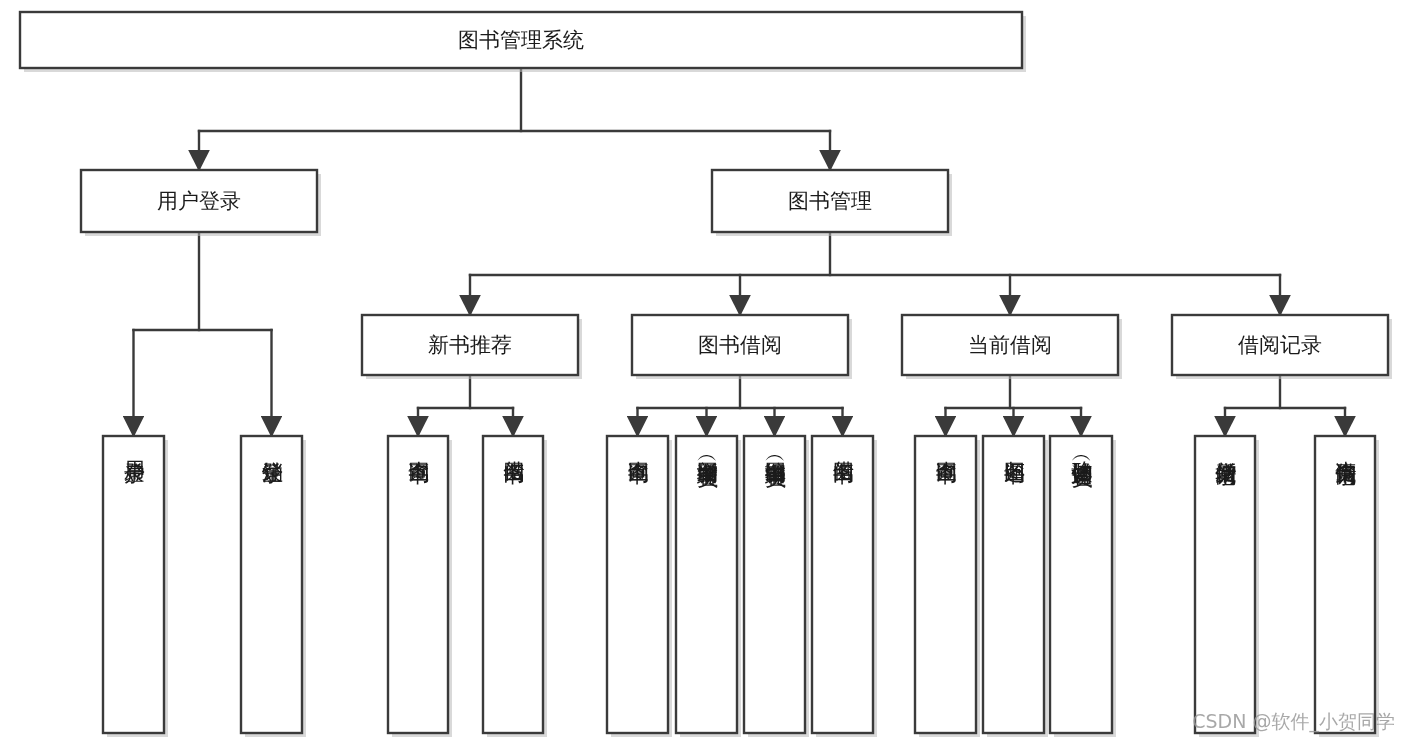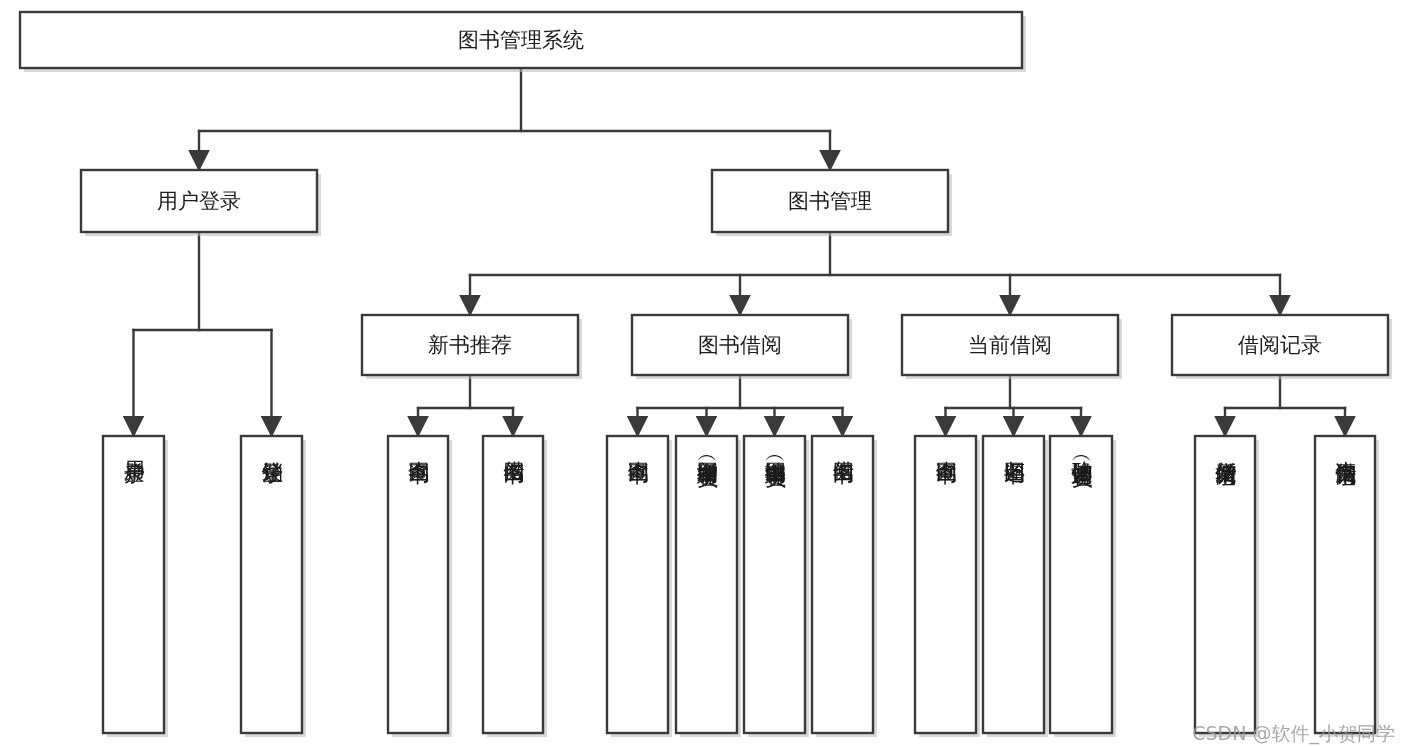--- a/index.html
+++ b/index.html
@@ -60,21 +60,21 @@
     font-family: "DejaVu Sans", "Liberation Sans", sans-serif;
     font-size: 21px;
     line-height: 1.04;
     color: #1b1b1b;
     letter-spacing: 1px;
     white-space: nowrap;
   }
   .watermark {
     position: absolute;
     right: 10px;
-    bottom: 0;
+    bottom: 12px;
     font-family: "DejaVu Sans", "Liberation Sans", sans-serif;
     font-size: 19px;
     color: #9a9a9a;
     opacity: 0.85;
     white-space: nowrap;
     pointer-events: none;
   }
 </style>
 </head>
 <body>

